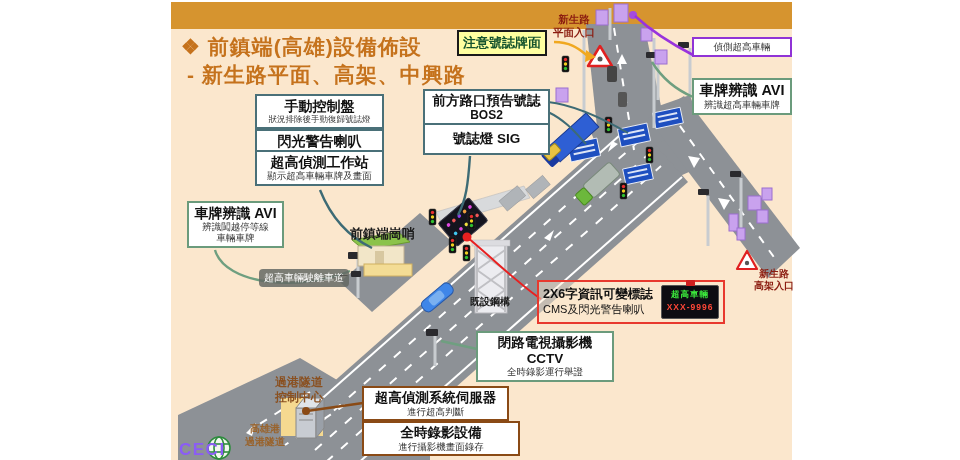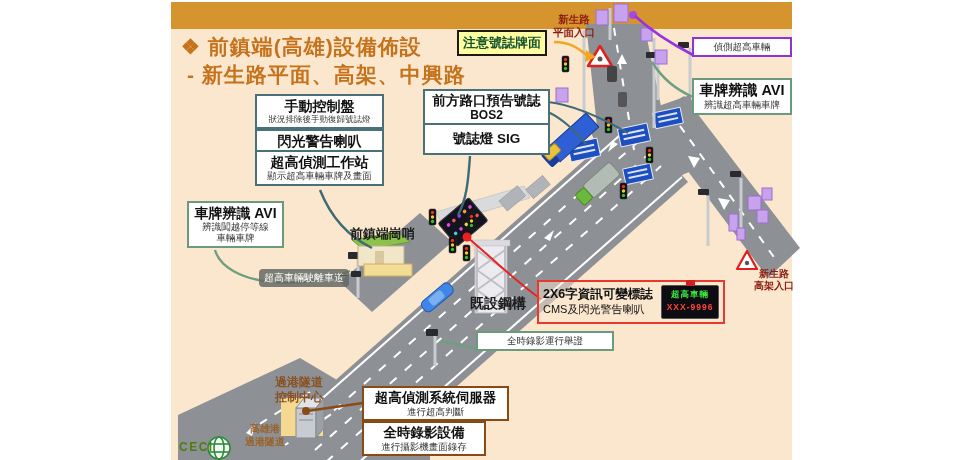--- a/index.html
+++ b/index.html
@@ -28,21 +28,21 @@
        padding:2px 5px;border-radius:4px;white-space:nowrap;}
   #cms-box{display:flex;align-items:center;gap:4px;padding:3px 4px;background:rgba(251,231,205,.5);}
   #cms-box .txtcol{flex:1;text-align:left;line-height:1.25;}
   #cms-box .l1{font-size:12.5px;font-weight:bold;color:#111;display:block;white-space:nowrap;}
   #cms-box .l2{font-size:11px;font-weight:normal;color:#111;display:block;white-space:nowrap;}
   #cms-display{position:relative;width:58px;height:34px;background:#0c0c12;border:1px solid #555;
        border-radius:2px;text-align:center;line-height:1.5;padding-top:2px;box-sizing:border-box;}
   #cms-display .g{color:#3ce83c;font-size:8.5px;font-weight:bold;display:block;letter-spacing:1px;}
   #cms-display .r{color:#ff4838;font-size:8.5px;font-weight:bold;display:block;letter-spacing:1px;}
   #cms-knob{position:absolute;left:24px;top:-6px;width:9px;height:6px;background:#d02020;border-radius:1px;}
-  #ceci-text{position:absolute;color:#4d7c0f;font-weight:bold;font-size:12px;letter-spacing:1.5px;}
+  #ceci-text{position:absolute;color:#8b5cf6;font-weight:bold;font-size:17px;letter-spacing:1.5px;}
 </style>
 </head>
 <body>
 
 <div id="stage">
   <div id="slide-bg"></div>
   <div id="top-banner"></div>
 
   <svg id="scene" viewBox="0 0 960 460">
 
@@ -338,43 +338,44 @@
 
   <div class="box green-border" style="left:187px;top:201px;width:97px;">
     <span class="t">車牌辨識 AVI</span>
     <span class="s">辨識闖越停等線</span>
     <span class="s" style="margin-top:0;">車輛車牌</span>
   </div>
 
   <div class="plain-dark" style="left:350px;top:225px;font-size:13px;">前鎮端崗哨</div>
   <div id="leave-lane-label" style="left:259px;top:269px;">超高車輛駛離車道</div>
   <div class="plain-dark" style="left:337px;top:266px;font-size:13px;color:#333;">←</div>
-  <div class="plain-dark" style="left:470px;top:295px;font-size:14px;">既設鋼構</div>
+  <div class="plain-dark" style="left:470px;top:295px;font-size:10px;">既設鋼構</div>
 
   <div class="box red-border" id="cms-box" style="left:537px;top:280px;width:188px;height:44px;">
     <div class="txtcol">
       <span class="l1">2X6字資訊可變標誌</span>
       <span class="l2">CMS及閃光警告喇叭</span>
     </div>
     <div id="cms-display">
       <div id="cms-knob"></div>
       <span class="g">超高車輛</span>
       <span class="r">XXX-9996</span>
     </div>
   </div>
 
   <div class="box green-border" style="left:476px;top:331px;width:138px;">
+    <span class="t" style="font-size:13.5px;">閉路電視攝影機 CCTV</span>
     <span class="s">全時錄影運行舉證</span>
   </div>
 
   <div class="box brown-border" style="left:362px;top:386px;width:147px;">
     <span class="t" style="font-size:13.5px;">超高偵測系統伺服器</span>
     <span class="s">進行超高判斷</span>
   </div>
-  <div class="box brown-border" style="left:362px;top:421px;width:124px;">
+  <div class="box brown-border" style="left:362px;top:421px;width:158px;">
     <span class="t" style="font-size:13.5px;">全時錄影設備</span>
     <span class="s">進行攝影機畫面錄存</span>
   </div>
 
   <div class="map-brown" style="left:263px;top:375px;width:72px;font-size:12px;">
     <span>過港隧道</span><br>
     <span>控制中心</span>
   </div>
   <div class="map-brown" style="left:237px;top:423px;width:56px;font-size:10px;color:#99632c;">
     <span>高雄港</span><br>

